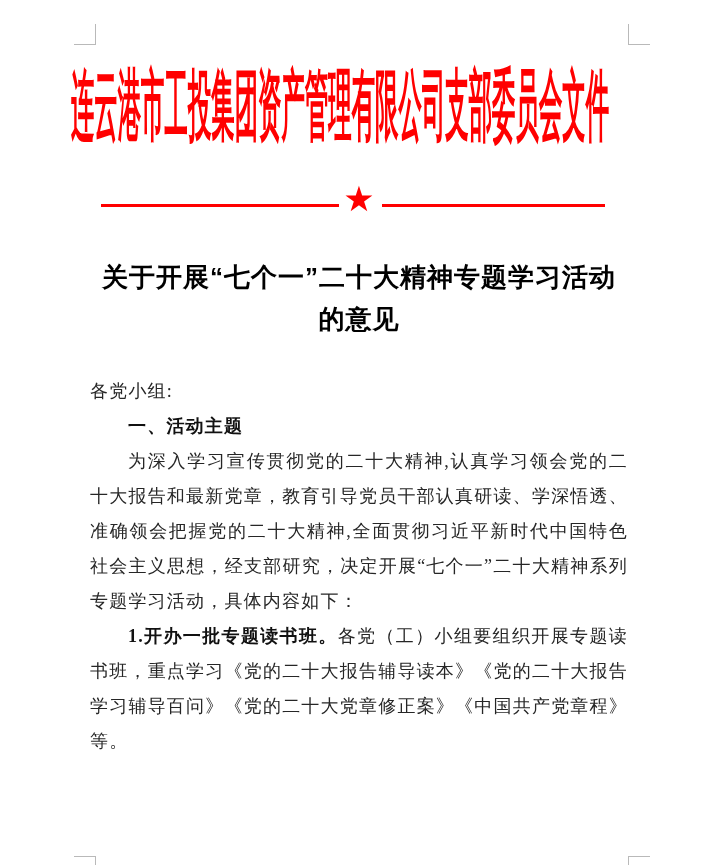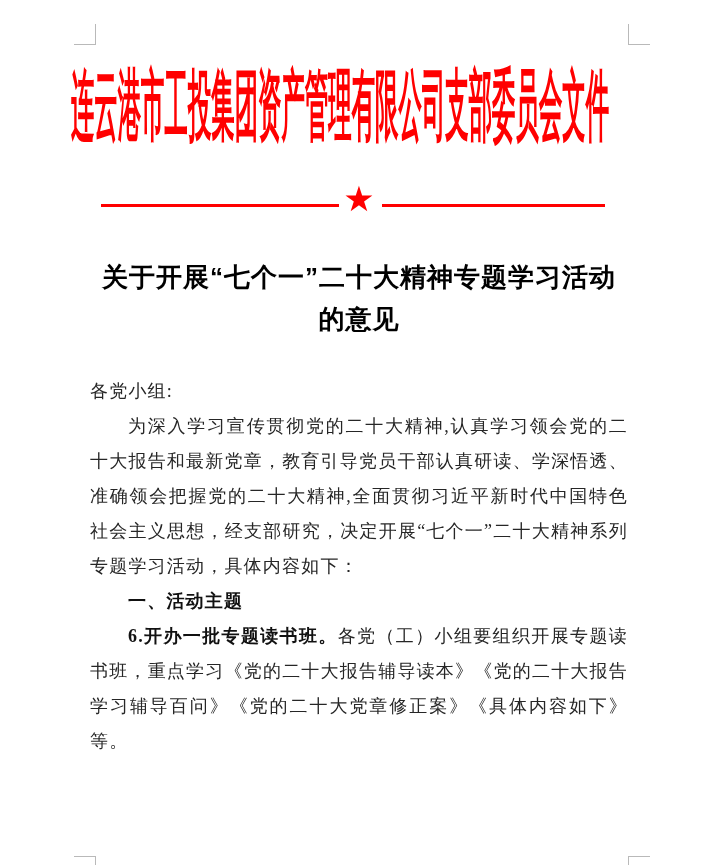--- a/index.html
+++ b/index.html
@@ -81,18 +81,18 @@
   </div>
 
   <div class="divider-line left"></div>
   <span class="divider-star">★</span>
   <div class="divider-line right"></div>
 
   <h1 class="doc-title"><span>关于开展“七个一”二十大精神专题学习活动</span><br><span>的意见</span></h1>
 
   <div class="body-block">
     <p>各党小组:</p>
+    <p class="para-indent bold">一、活动主题</p>
     <p class="para-indent">为深入学习宣传贯彻党的二十大精神,认真学习领会党的二十大报告和最新党章，教育引导党员干部认真研读、学深悟透、准确领会把握党的二十大精神,全面贯彻习近平新时代中国特色社会主义思想，经支部研究，决定开展“七个一”二十大精神系列专题学习活动，具体内容如下：</p>
-    <p class="para-indent bold">一、活动主题</p>
-    <p class="para-indent"><span class="bold">6.开办一批专题读书班。</span><span>各党（工）小组要组织开展专题读书班，重点学习《党的二十大报告辅导读本》《党的二十大报告学习辅导百问》《党的二十大党章修正案》《具体内容如下》等。</span></p>
+    <p class="para-indent"><span class="bold">1.开办一批专题读书班。</span><span>各党（工）小组要组织开展专题读书班，重点学习《党的二十大报告辅导读本》《党的二十大报告学习辅导百问》《党的二十大党章修正案》《中国共产党章程》等。</span></p>
   </div>
 
 </div>
 
 </body></html>

